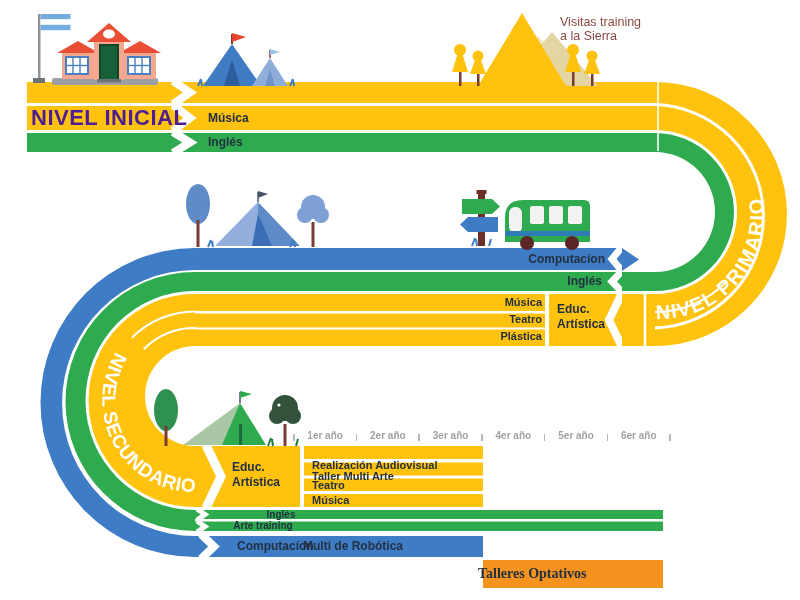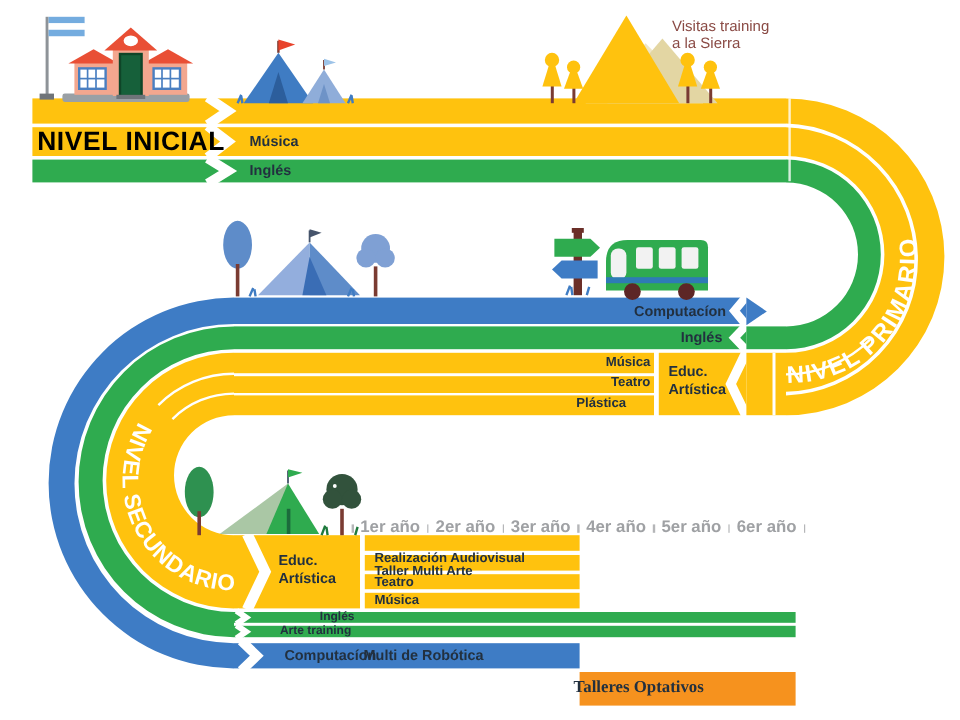--- a/index.html
+++ b/index.html
@@ -1,27 +1,27 @@
 <!DOCTYPE html>
 <html><head>
 <meta charset="utf-8">
 <style>
   html,body{margin:0;padding:0;background:#fff;}
   #stage{position:relative;width:800px;height:600px;background:#fff;overflow:hidden;
          font-family:"Liberation Sans", sans-serif;}
   #art{position:absolute;left:0;top:0;}
   .lbl{position:absolute;font-weight:bold;color:#22303F;white-space:nowrap;line-height:1.05;}
   .f12{font-size:12px;} .f11{font-size:11px;} .f10{font-size:10px;} .f14{font-size:14px;}
-  .white{color:#000000;}
+  .white{color:#4c1d95;}
   .right{text-align:right;}
   .center{text-align:center;}
   .note{position:absolute;left:560px;top:15px;color:#8A4A44;font-size:12.5px;line-height:1.15;font-weight:normal;}
   .nivel-inicial{left:31px;top:106px;font-size:22px;letter-spacing:.5px;}
   .years{position:absolute;left:293px;top:430px;width:378px;display:flex;align-items:center;
-         justify-content:space-between;color:#9FA1A4;font-size:14px;font-weight:bold;}
+         justify-content:space-between;color:#9FA1A4;font-size:10px;font-weight:bold;}
   .tick{display:inline-block;width:1.5px;height:7px;background:#B5B6B8;margin-top:4px;}
   .curvedtxt{font-weight:bold;fill:#fff;font-size:20px;letter-spacing:1.5px;
              font-family:"Liberation Sans",sans-serif;}
   .curvedtxt2{font-weight:bold;fill:#fff;font-size:19px;letter-spacing:.5px;
              font-family:"Liberation Sans",sans-serif;}
 </style>
 </head>
 <body>
 
 <div id="stage">
@@ -218,21 +218,21 @@
 </div>
 
 <div class="lbl white nivel-inicial">NIVEL INICIAL</div>
 <div class="lbl f12" style="left:208px;top:112px;">Música</div>
 <div class="lbl f12" style="left:208px;top:136px;">Inglés</div>
 
 <div class="lbl f12 right" style="left:480px;top:253px;width:125px;">Computacíon</div>
 <div class="lbl f12 right" style="left:480px;top:275px;width:122px;">Inglés</div>
 <div class="lbl f11 right" style="left:460px;top:297px;width:82px;">Música</div>
 <div class="lbl f11 right" style="left:460px;top:314px;width:82px;">Teatro</div>
-<div class="lbl f11 right" style="left:460px;top:331px;width:82px;text-align:center;">Plástica</div>
+<div class="lbl f11 right" style="left:460px;top:331px;width:82px;">Plástica</div>
 <div class="lbl f12" style="left:557px;top:302px;line-height:15px;">
   <div>Educ.</div>
   <div>Artística</div>
 </div>
 
 <div class="years">
   <span class="tick"></span>
   <span>1er año</span>
   <span class="tick"></span>
   <span>2er año</span>

